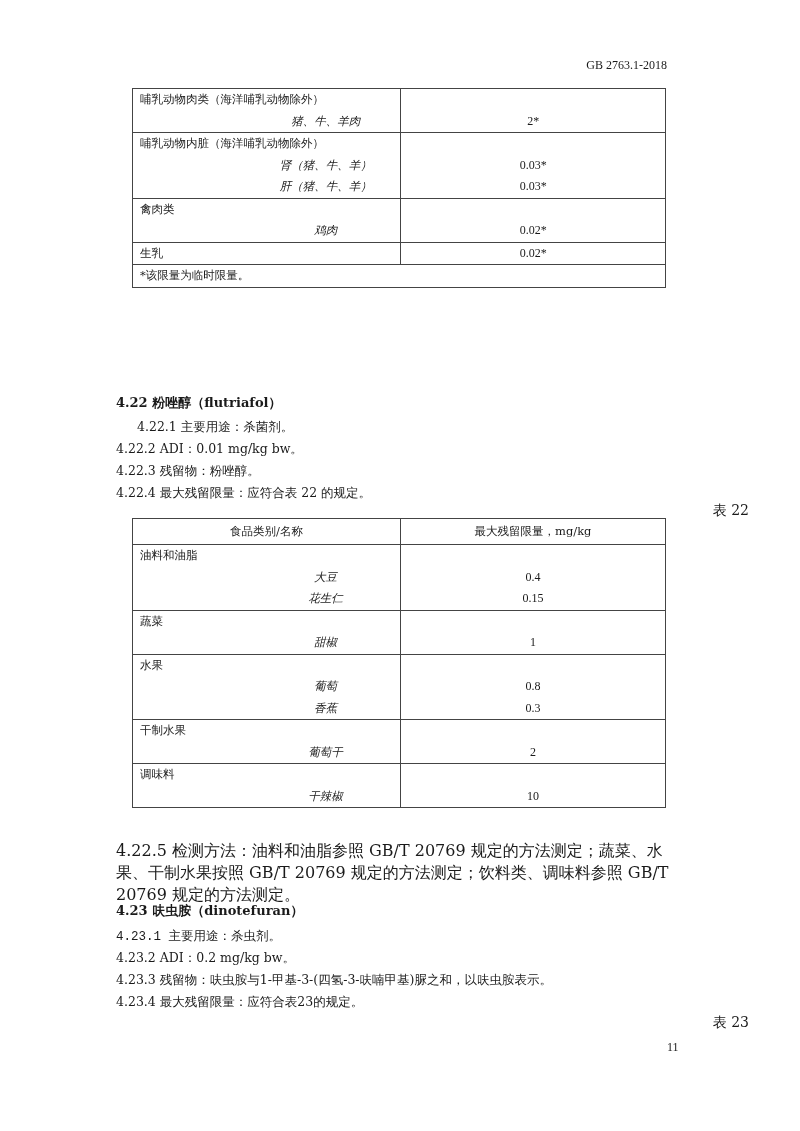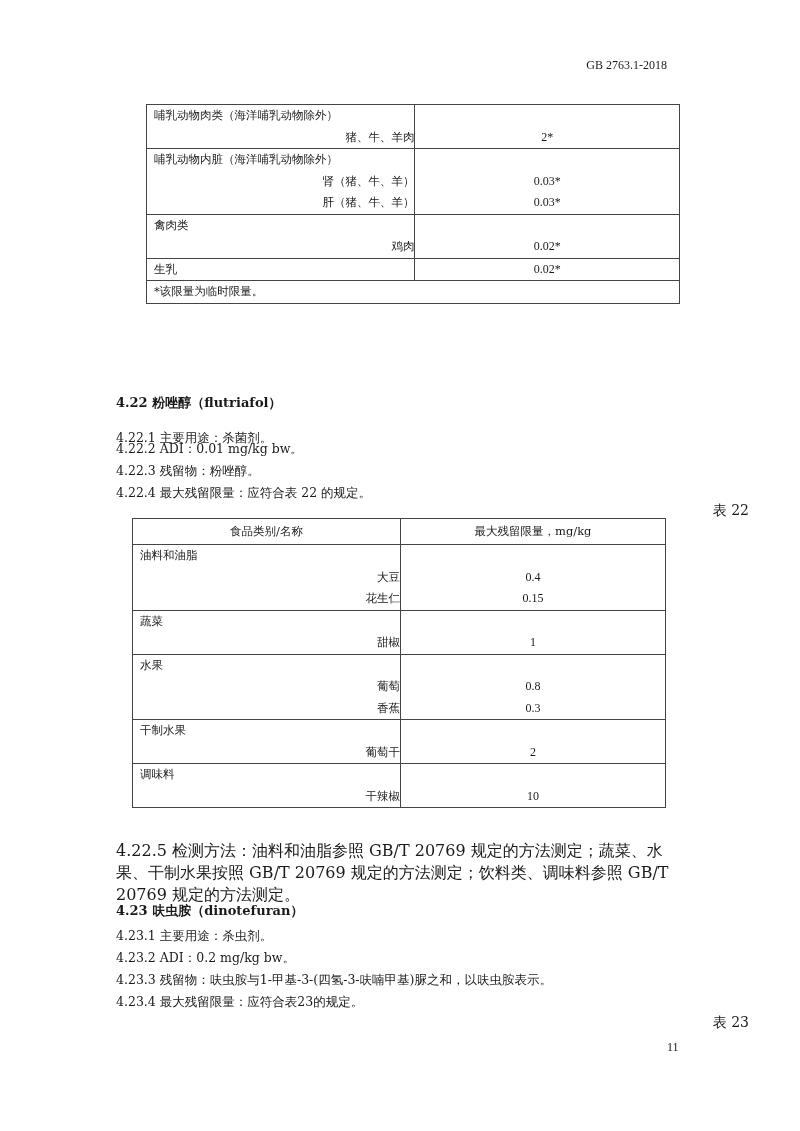--- a/index.html
+++ b/index.html
@@ -7,25 +7,25 @@
          font-family: "DejaVu Serif", "Liberation Serif", serif; color: #1a1a1a; }
   .header-code { position: absolute; top: 58px; right: 133px; font-size: 12px;
                  font-family: "Liberation Serif", serif; }
   table.mrl { position: absolute; left: 132px; width: 534px; border-collapse: collapse;
               font-size: 11.5px; }
   table.mrl td { border: 1px solid #444; padding: 0; vertical-align: top; }
   table.mrl td.c1 { width: 268px; }
   table.mrl td.c2 { width: 266px; }
   .line { height: 21.5px; line-height: 21.5px; white-space: nowrap; }
   .cat { padding-left: 7px; }
-  .item { text-align: right; padding-left: 118px; }
+  .item { text-align: center; padding-left: 118px; font-style: italic; }
   .val { text-align: center; font-family: "Liberation Serif", serif; font-size: 12px; }
   .hdr { text-align: center; height: 25px; line-height: 25px; }
   .note { padding-left: 7px; }
-  #t1 { top: 104px; margin-left: 14px; }
+  #t1 { top: 88px; }
   #t2 { top: 518px; }
   .sec-title { position: absolute; left: 116px; font-weight: bold; font-size: 13px; }
   .para { position: absolute; left: 116px; font-size: 12.5px; white-space: nowrap; }
   .caption { position: absolute; left: 0; width: 749px; text-align: right; font-size: 14px; }
   .page-num { position: absolute; top: 1040px; left: 667px; font-size: 12px;
               font-family: "Liberation Serif", serif; }
   .para-wrap { position: absolute; left: 116px; width: 560px; font-size: 16px; line-height: 22px; }
 </style>
 </head>
 <body>
@@ -76,21 +76,21 @@
   </tr>
   <tr>
     <td colspan="2">
           <div class="line note">*该限量为临时限量。</div>
         </td>
   </tr>
 </tbody>
   </table>
 
 <div class="sec-title" style="top:394px;">4.22  粉唑醇（flutriafol）</div>
-<div class="para" style="top:430px;">4.22.1  主要用途：杀菌剂。</div>
+<div class="para" style="top:419px;margin-left:21px;">4.22.1  主要用途：杀菌剂。</div>
 <div class="para" style="top:441px;">4.22.2 ADI：0.01 mg/kg bw。</div>
 <div class="para" style="top:463px;">4.22.3  残留物：粉唑醇。</div>
 <div class="para" style="top:485px;">4.22.4  最大残留限量：应符合表 22 的规定。</div>
 <div class="caption" style="top:502px;">表  22</div>
 
 <table class="mrl" id="t2">
   <tbody>
       <tr>
     <td class="c1">
           <div class="hdr">食品类别/名称</div>
@@ -152,19 +152,19 @@
           <div class="line"></div>
           <div class="line val">10</div>
         </td>
   </tr>
 </tbody>
   </table>
 
 <div class="para-wrap" style="top:840px;">4.22.5  检测方法：油料和油脂参照 GB/T 20769 规定的方法测定；蔬菜、水果、干制水果按照 GB/T 20769 规定的方法测定；饮料类、调味料参照 GB/T 20769 规定的方法测定。</div>
 
 <div class="sec-title" style="top:902px;">4.23  呋虫胺（dinotefuran）</div>
-<div class="para" style="top:928px;">4.23.1  主要用途：杀虫剂。</div>
+<div class="para" style="top:928px;font-family:Liberation Mono, monospace;">4.23.1  主要用途：杀虫剂。</div>
 <div class="para" style="top:950px;">4.23.2 ADI：0.2 mg/kg bw。</div>
 <div class="para" style="top:972px;">4.23.3  残留物：呋虫胺与1-甲基-3-(四氢-3-呋喃甲基)脲之和，以呋虫胺表示。</div>
 <div class="para" style="top:994px;">4.23.4  最大残留限量：应符合表23的规定。</div>
 <div class="caption" style="top:1014px;">表  23</div>
 
 <div class="page-num">11</div>
 
 </body></html>

